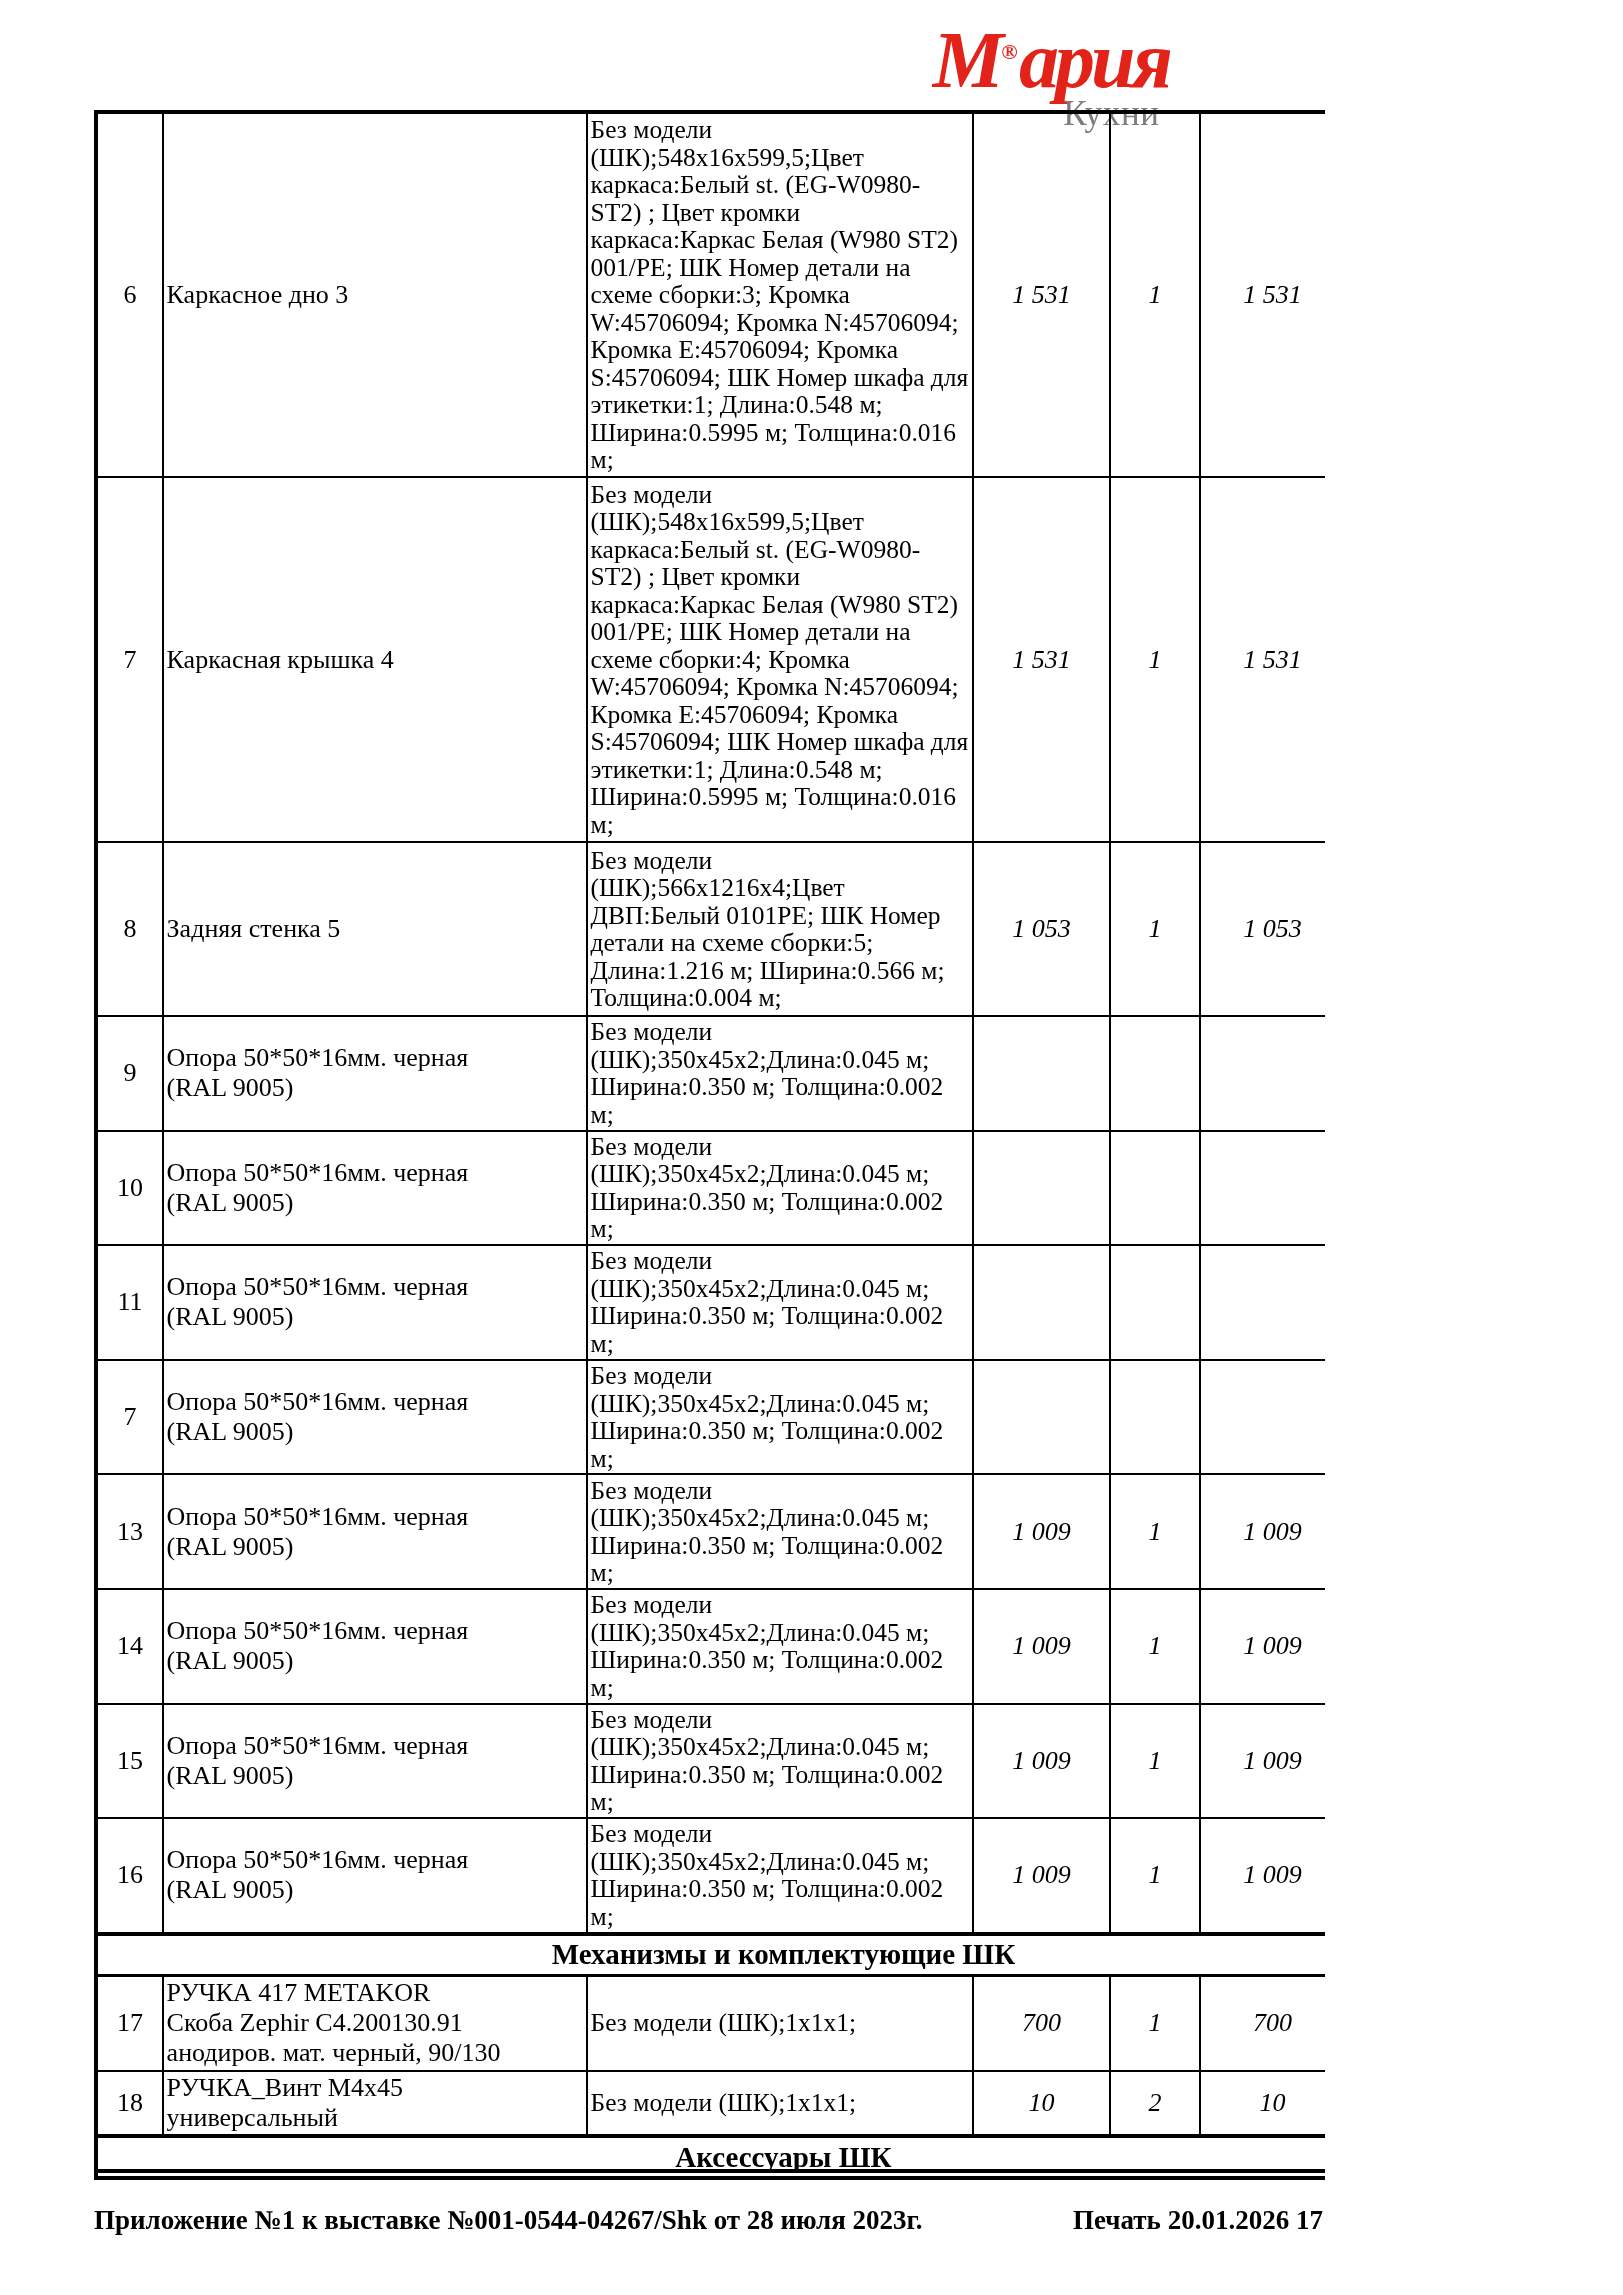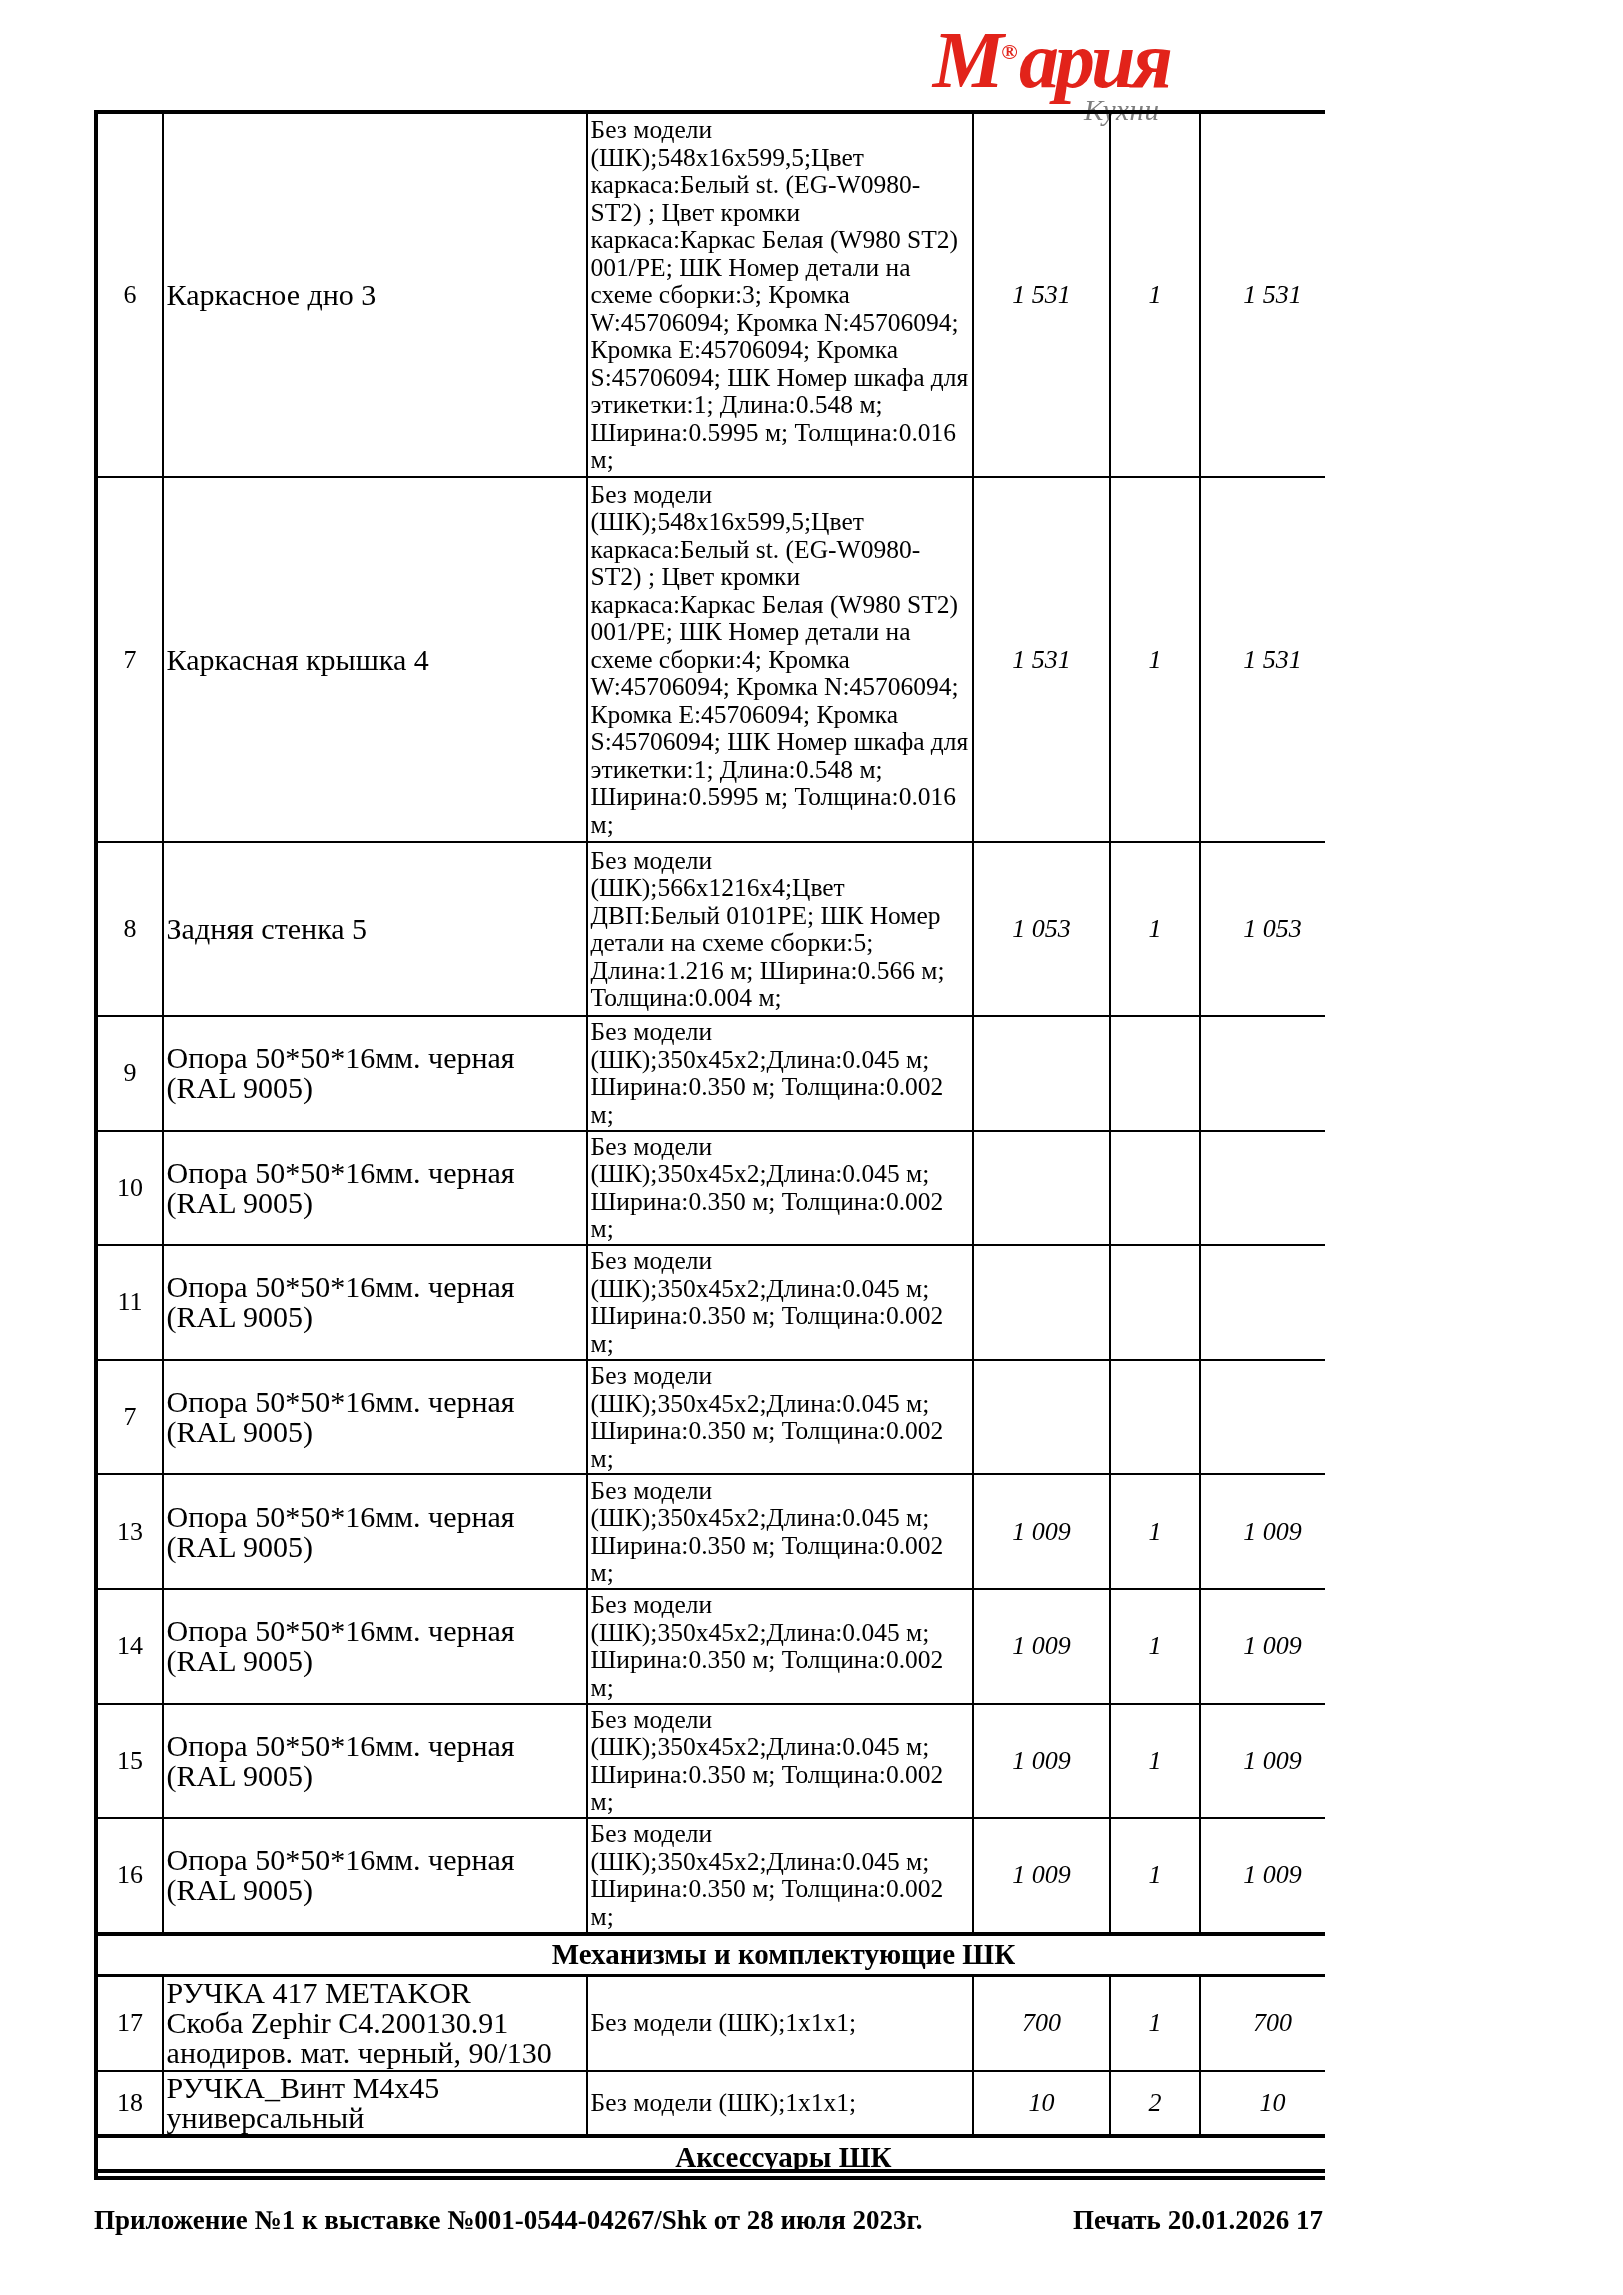--- a/index.html
+++ b/index.html
@@ -28,22 +28,21 @@
     line-height:1;
   }
   .logo .reg{
     font-size:22px;
     vertical-align:super;
     letter-spacing:0;
     margin-left:1.3px;
     margin-right:1.3px;
   }
   .logo .subtitle{
-    font-style:italic;
-    font-size:29px;
+    font-size:35px;
     margin-top:-3.9px;
     padding-right:9.2px;
     letter-spacing:0.7px;
   }
   
   table.parts{
     position:absolute;
     left:94px;
     top:110px;
     width:1379px;
@@ -58,21 +57,21 @@
     padding:1.3px 2.6px;
   }
   td.c-num{
     text-align:center;
     font-size:26px;
   }
   td.c-name{
     text-align:left;
     padding-left:11.8px;
     padding-right:6.5px;
-    font-size:30px;
+    font-size:26px;
     line-height:30px;
     white-space:pre-line;
   }
   td.c-desc{
     text-align:left;
     vertical-align:middle;
     padding-left:9.2px;
     padding-right:3.9px;
     font-size:25.5px;
     line-height:27.5px;

